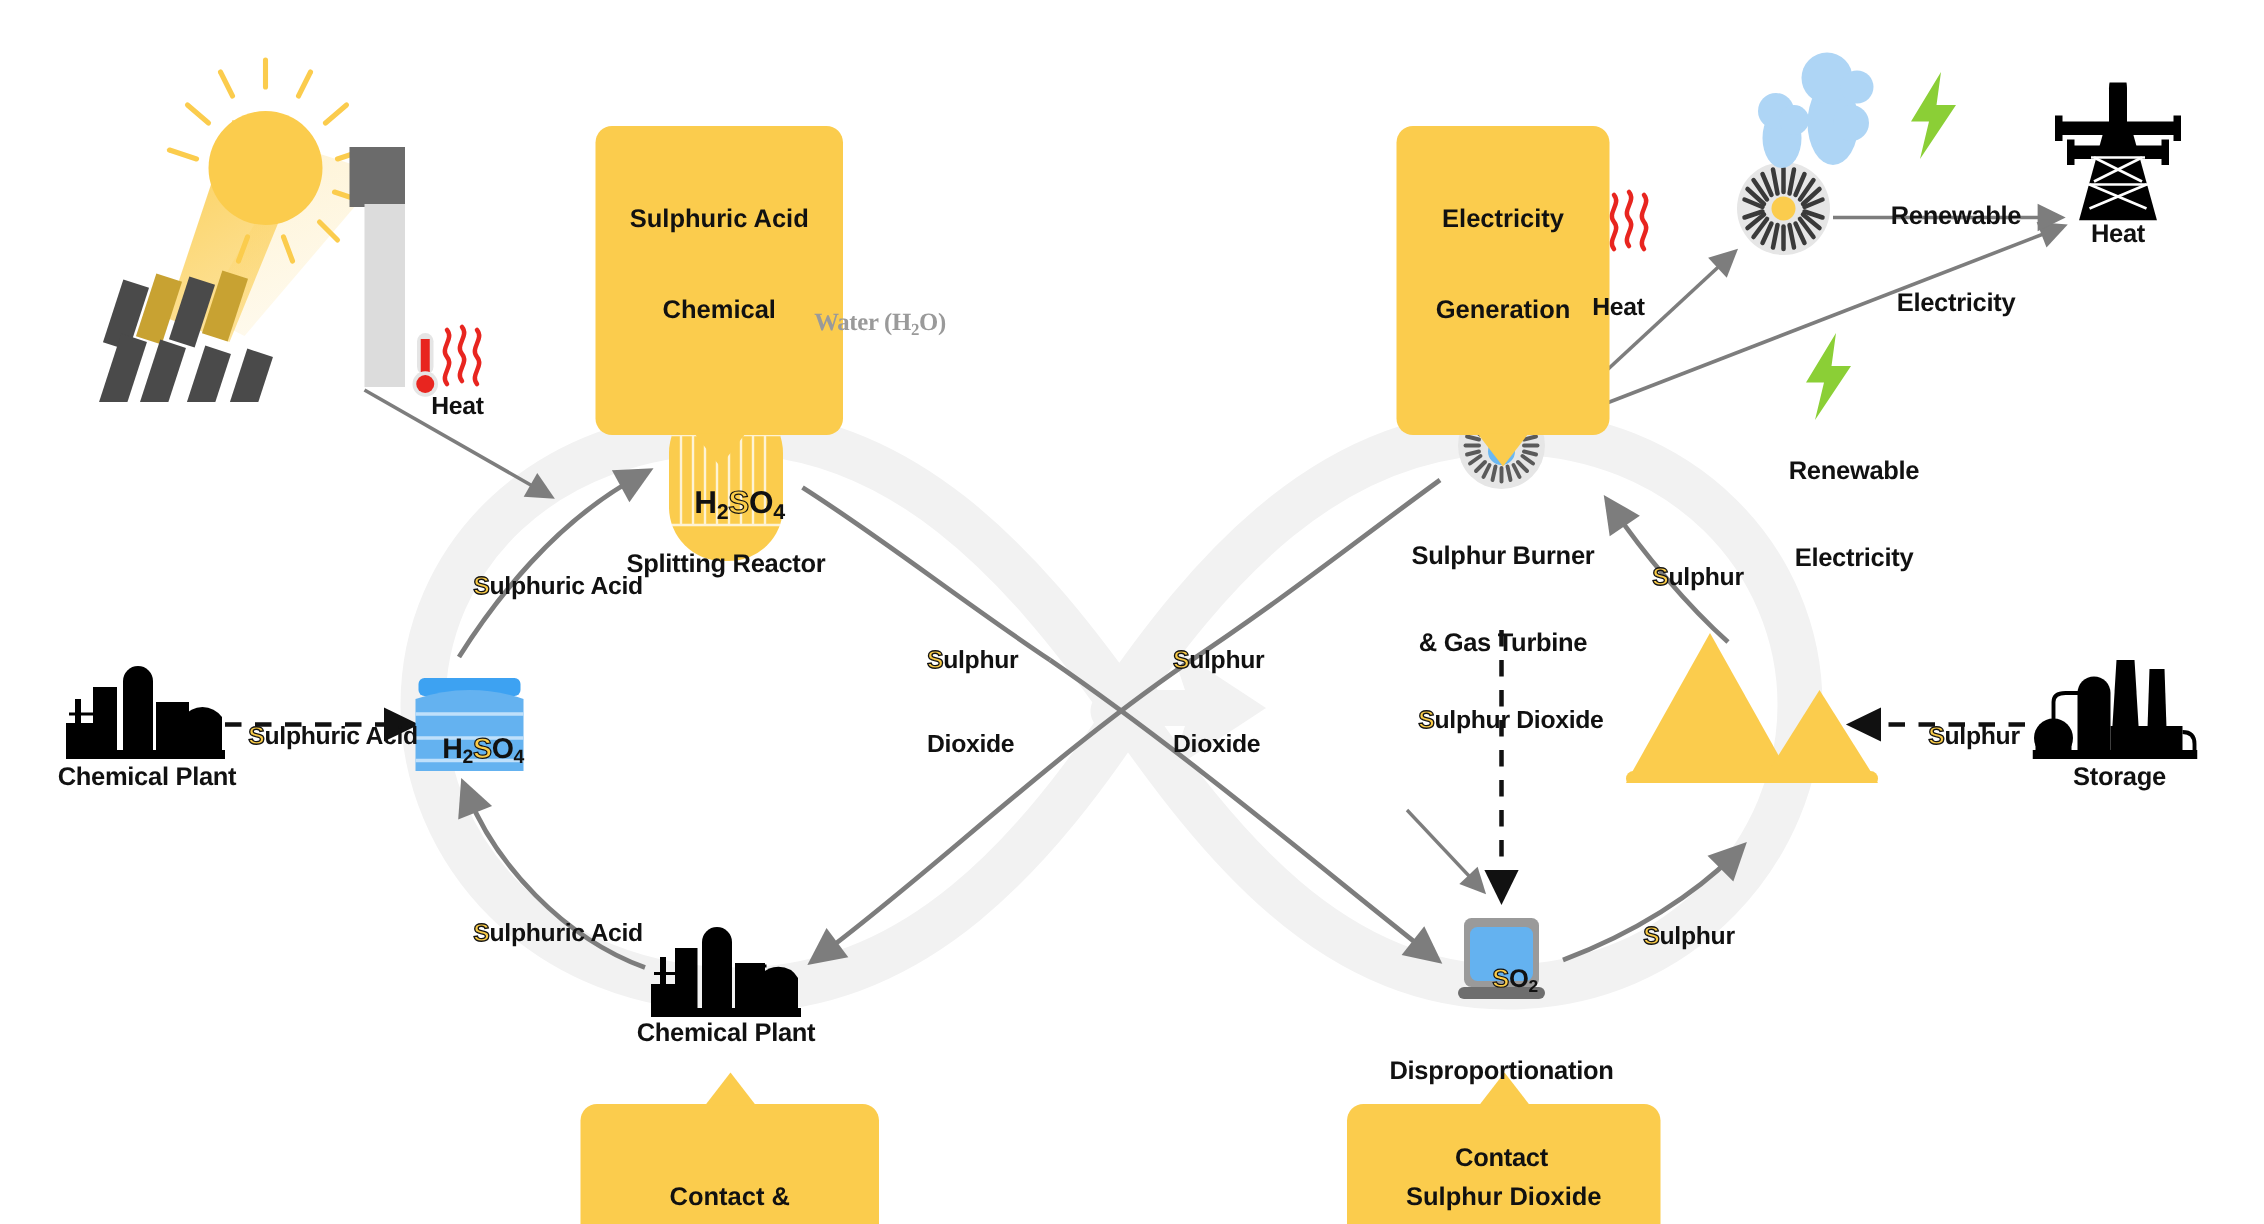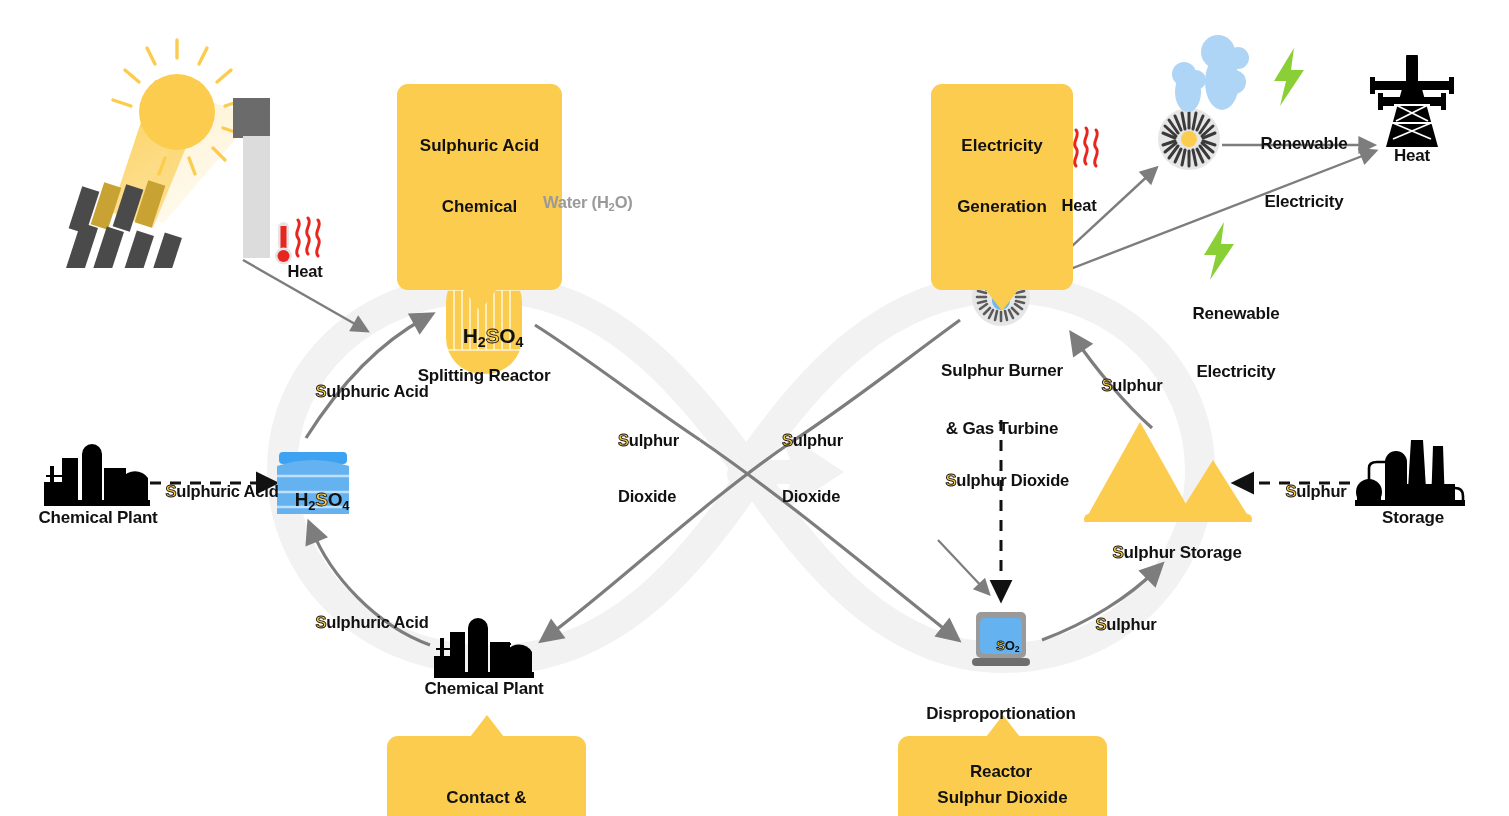--- a/index.html
+++ b/index.html
@@ -336,21 +336,21 @@
       <path d="M14 40 L14 28 Q14 22 22 22 L32 22"></path>
       <path d="M100 48 Q108 48 108 56 L108 64"></path>
     </g>
   </svg>
 
   <svg class="ic" style="left:972px;top:612px;width:58px;height:56px">
     <rect x="4" y="0" width="50" height="46" rx="5" fill="#9A9A9A"></rect>
     <rect x="8" y="6" width="42" height="36" rx="5" fill="#64B2F0"></rect>
     <rect x="0" y="46" width="58" height="8" rx="4" fill="#6E6E6E"></rect>
   </svg>
-  <div class="lbl" style="left:968px;top:624px;width:66px;font-size:13px;">
+  <div class="lbl" style="left:968px;top:624px;width:66px;font-size:17px;">
     <span class="sfx" style="-webkit-text-stroke:0.8px #111;">S</span><span>O</span><span class="sub">2</span>
   </div>
 
   <div class="callout down" style="left:397px;top:84px;width:133px;">
     <div>Sulphuric Acid</div>
     <div>Chemical</div>
     <span class="tail"></span>
   </div>
 
   <div class="callout down" style="left:931px;top:84px;width:110px;">
@@ -379,36 +379,33 @@
   <div class="lbl node" style="left:404px;top:679px;width:160px;">Chemical Plant</div>
 
   <div class="lbl node" style="left:926px;top:322px;width:152px;text-align:center;">
     <div>Sulphur Burner</div>
     <div>&amp; Gas Turbine</div>
   </div>
 
 
   <div class="lbl node" style="left:1375px;top:146px;width:74px;">Heat</div>
 
-  <div class="lbl node" style="left:1072px;top:524px;width:192px;">
-    <span class="sfx" style="-webkit-text-stroke:0.9px #111;">S</span><span>ulphur Storage</span>
-  </div>
 
   <div class="lbl node" style="left:1360px;top:508px;width:106px;">Storage</div>
 
   <div class="lbl node" style="left:910px;top:665px;width:182px;">
     <div>Disproportionation</div>
-    <div>Reactor</div>
+    <div>Contact</div>
   </div>
 
   <div class="lbl flow" style="left:272px;top:262px;width:66px;">Heat</div>
   <div class="lbl flow" style="left:1046px;top:196px;width:66px;">Heat</div>
 
 
-  <div class="lbl flow gray" style="left:518px;top:174px;width:122px;">
+  <div class="lbl flow gray" style="left:518px;top:187px;width:122px;font-family:Liberation Serif, serif;">
     <span>Water (H</span><span class="sub">2</span><span>O)</span>
   </div>
 
   <div class="lbl flow" style="left:298px;top:363px;width:160px;text-align:left;">
     <span class="sfx" style="-webkit-text-stroke:0.9px #111;">S</span><span>ulphuric Acid</span>
   </div>
 
   <div class="lbl flow" style="left:298px;top:594px;width:160px;text-align:left;">
     <span class="sfx" style="-webkit-text-stroke:0.9px #111;">S</span><span>ulphuric Acid</span>
   </div>

